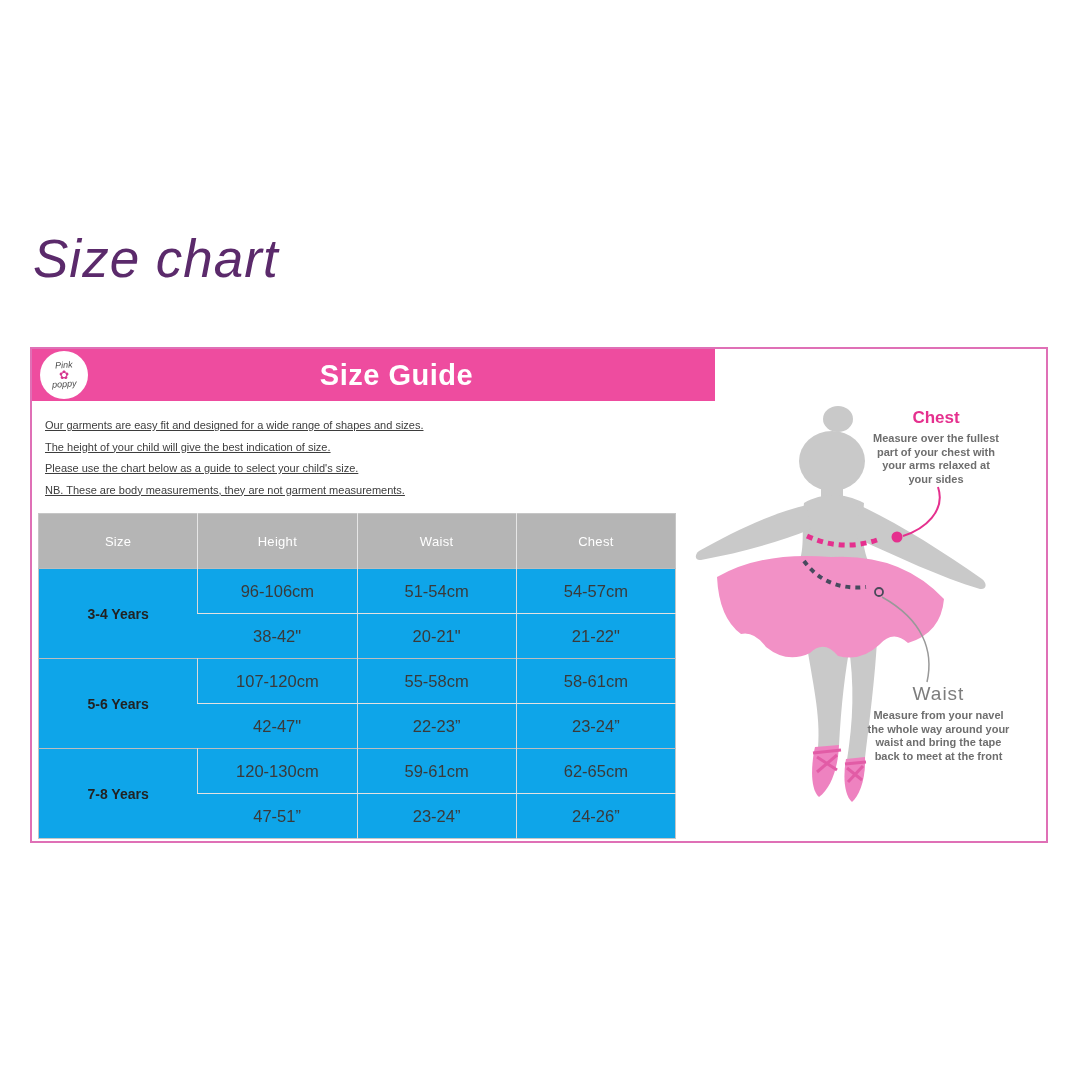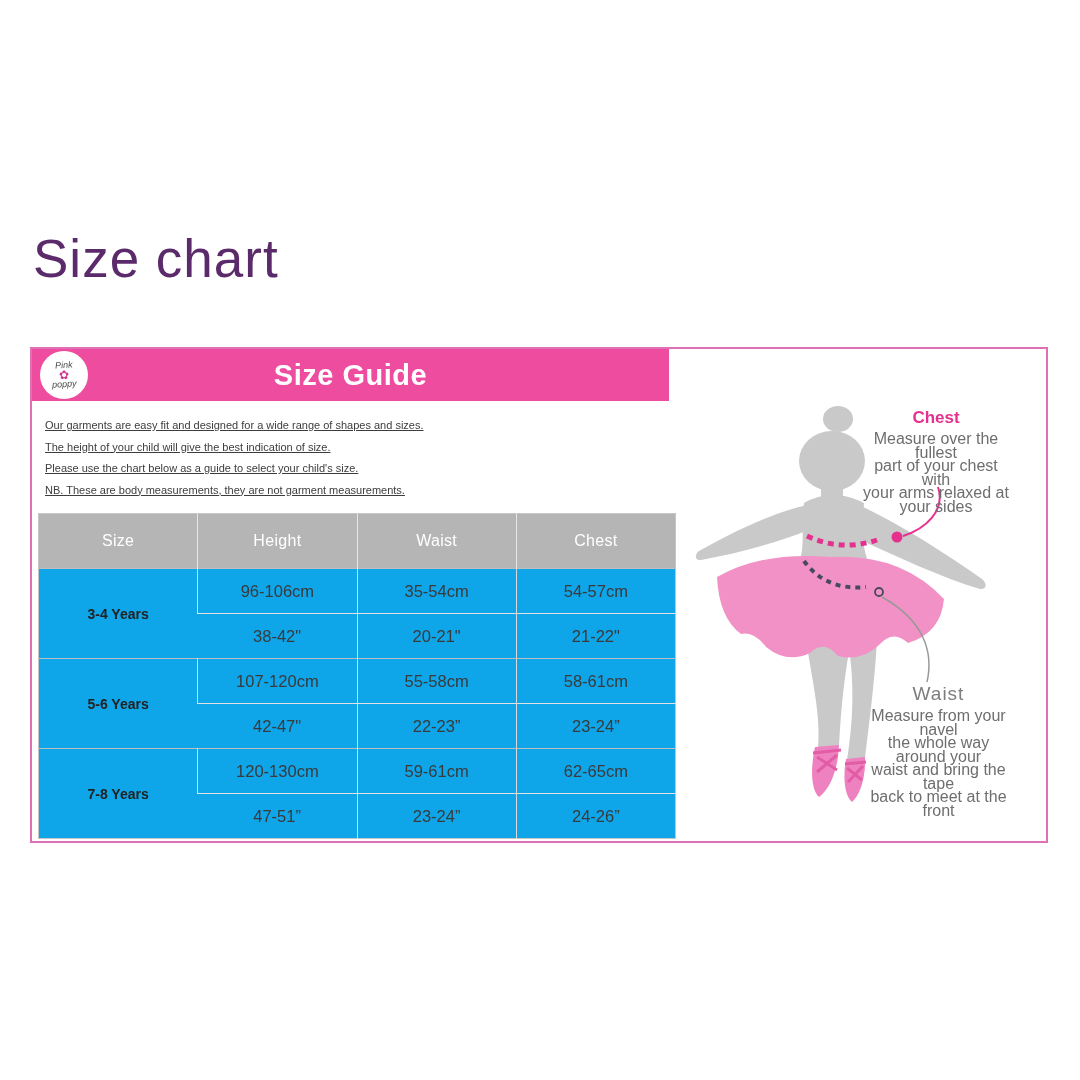--- a/index.html
+++ b/index.html
@@ -2,61 +2,61 @@
 <html><head>
 <meta charset="utf-8">
 <style>
   html,body{margin:0;padding:0;}
   body{
     width:1080px;height:1080px;background:#ffffff;position:relative;
     font-family:"Liberation Sans",sans-serif;overflow:hidden;
   }
   .page-title{
     position:absolute;left:33px;top:228px;
-    font-size:53px;font-weight:400;letter-spacing:1px;color:#5b2a6b;
+    font-size:53px;font-weight:400;letter-spacing:1px;color:#5b2a6b;font-style:italic;
   }
   .panel{
     position:absolute;left:30px;top:347px;width:1014px;height:492px;
     border:2px solid #df70b6;background:#ffffff;
   }
   .header-bar{
     position:absolute;left:0;top:0;width:637px;height:52px;background:#ee4c9f;
-    display:flex;align-items:center;justify-content:center;
+    display:flex;align-items:center;justify-content:center;padding-left:46px;
   }
   .header-title{color:#ffffff;font-size:29px;font-weight:700;letter-spacing:0.5px;}
   .logo{
     position:absolute;left:8px;top:2px;width:48px;height:48px;border-radius:50%;
     background:#ffffff;display:flex;flex-direction:column;align-items:center;
     justify-content:center;line-height:1;
   }
   .logo .brand-line{font-size:9px;color:#4a4a4a;font-style:italic;transform:rotate(-4deg);}
   .logo .flower{color:#d6368f;font-size:12px;margin:-1px 0;}
   .intro{
     position:absolute;left:13px;top:66px;font-size:11px;color:#3d3d3d;line-height:21.5px;text-decoration:underline;
   }
   table.size-table{
     position:absolute;left:6px;top:164px;width:638px;border-collapse:collapse;
     text-align:center;table-layout:fixed;border:1px solid #c6c6c6;
   }
   .size-table th{
-    height:52px;background:#b5b5b5;color:#ffffff;font-size:16px;font-weight:400;
+    height:52px;background:#b5b5b5;color:#ffffff;font-size:13px;font-weight:400;
     letter-spacing:0.3px;border-right:1px solid #e6e6e6;width:25%;
   }
   .size-table th:last-child{border-right:none;}
   .size-table td{
     height:42px;font-size:16.5px;color:#3a3a3a;border-left:1px solid #d9d9d9;
     background:#0ea5e9;
   }
   .size-table td:first-child{border-left:none;}
   .size-table tbody{border-top:1px solid #bdbdbd;}
   .size-table tr.cm-row td.val{border-bottom:1px solid #e2e2e2;}
   .size-table td.size-cell{font-weight:700;font-size:14px;color:#222222;}
   .figure-svg{position:absolute;left:626px;top:44px;width:360px;height:450px;}
   .annotation{position:absolute;text-align:center;}
-  .annotation .ann-lines{font-size:16px;color:#6e6e6e;line-height:13.5px;margin-top:4px;}
+  .annotation .ann-lines{font-size:11px;color:#6e6e6e;line-height:13.5px;margin-top:4px;font-weight:bold;}
   .chest-block{left:829px;top:59px;width:150px;}
   .chest-block .ann-title{color:#e5308e;font-size:17px;font-weight:700;}
   .waist-block{left:829px;top:334px;width:155px;}
   .waist-block .ann-title{color:#7d7d7d;font-size:19px;font-weight:400;letter-spacing:1px;}
 </style>
 </head>
 <body>
 
 <div class="page-title">Size chart</div>
 
@@ -84,21 +84,21 @@
         <th>Size</th>
         <th>Height</th>
         <th>Waist</th>
         <th>Chest</th>
       </tr>
     </thead>
     <tbody>
       <tr class="cm-row">
         <td class="size-cell" rowspan="2">3-4 Years</td>
         <td class="val">96-106cm</td>
-        <td class="val">35-54cm</td>
+        <td class="val">51-54cm</td>
         <td class="val">54-57cm</td>
       </tr>
       <tr>
         <td>38-42"</td>
         <td>20-21"</td>
         <td>21-22"</td>
       </tr>
     </tbody>
     <tbody>
       <tr class="cm-row">

